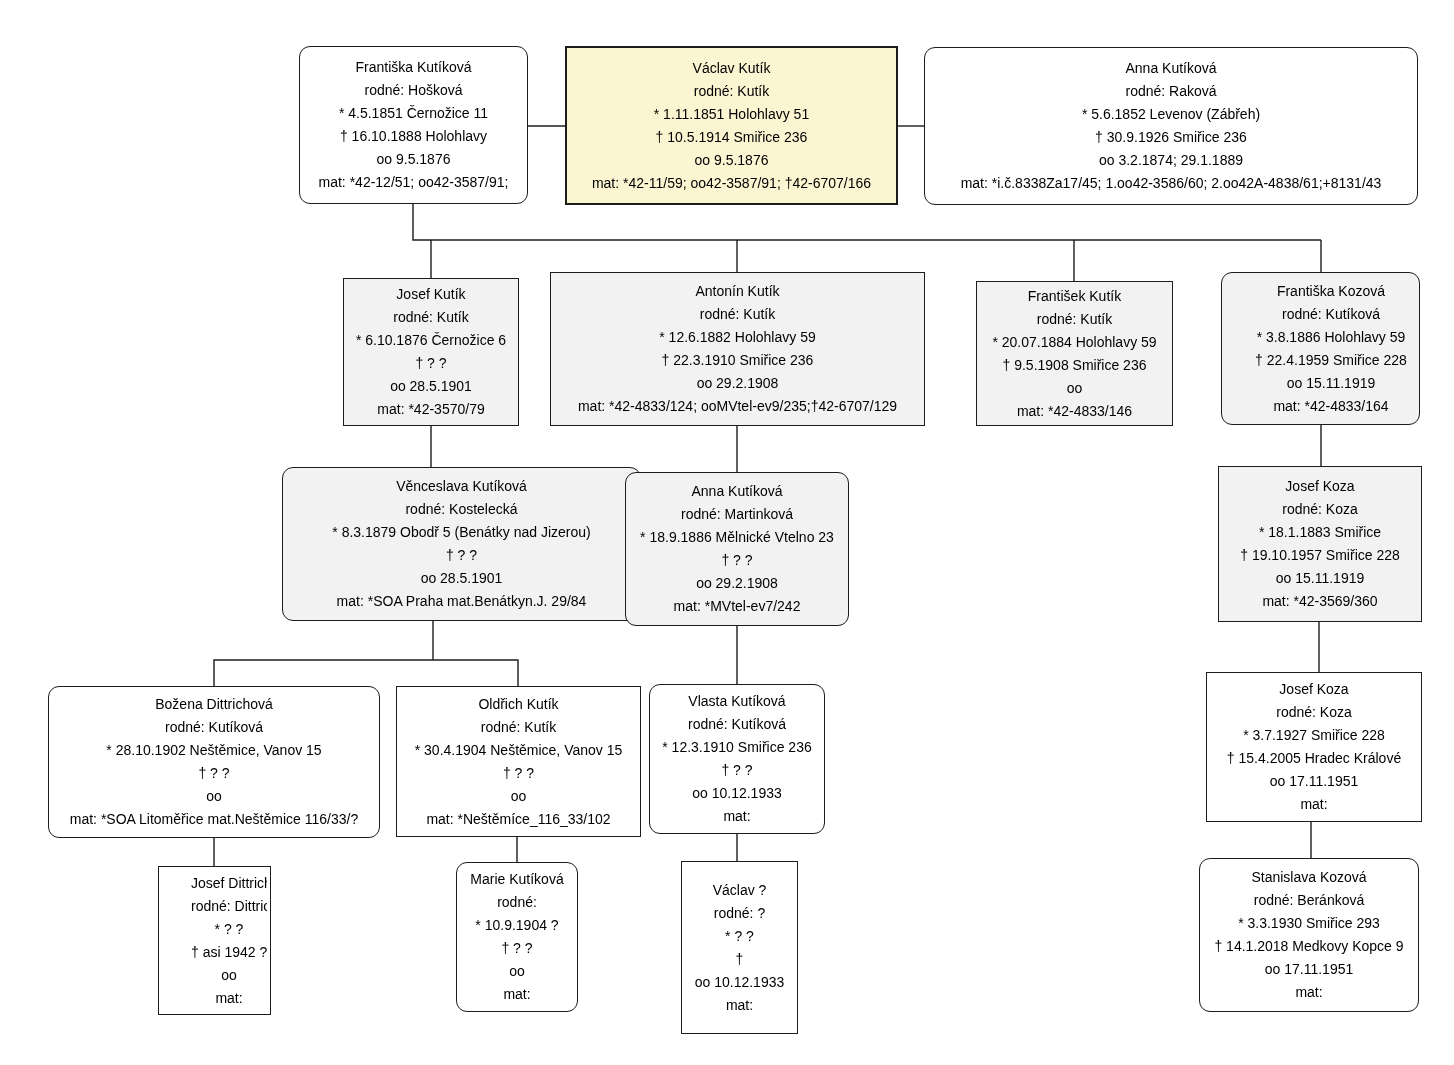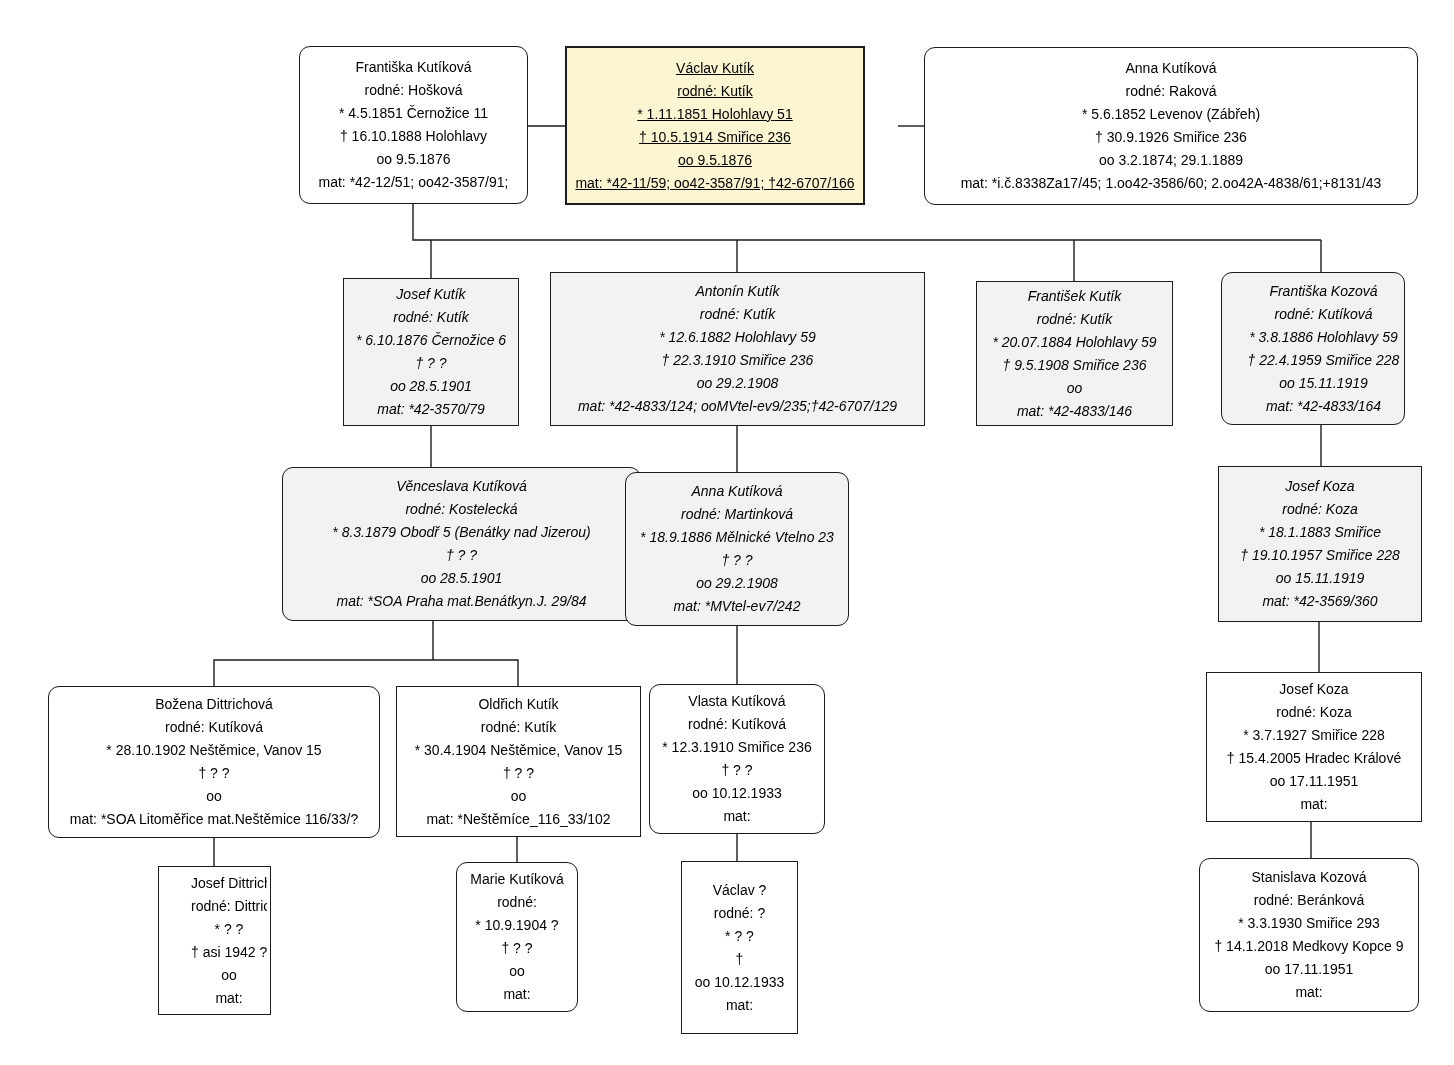--- a/index.html
+++ b/index.html
@@ -23,21 +23,21 @@
     flex-direction:column;
     justify-content:center;
     align-items:center;
     text-align:center;
     font-size:14px;
     line-height:23px;
     padding:2px 3px;
   }
   .pbox .line{white-space:nowrap;width:100%;overflow:hidden;}
   .rounded{border-radius:11px;}
-  .gray{background:#f2f2f2;font-style:italic;}
+  .gray{background:#f2f2f2;}
   .yellow{background:#fbf5d1;border-width:2px;}
 </style>
 </head>
 <body>
 
 <div id="canvas">
 
   <svg id="wires" width="1454" height="1065">
     <g stroke="#1c1c1c" stroke-width="1.4" fill="none">
 
@@ -68,21 +68,21 @@
 
   <div class="pbox rounded" style="left:291px;top:46px;width:229px;height:158px;">
     <div class="line">Františka Kutíková</div>
     <div class="line">rodné: Hošková</div>
     <div class="line">* 4.5.1851 Černožice 11</div>
     <div class="line">† 16.10.1888 Holohlavy</div>
     <div class="line">oo 9.5.1876</div>
     <div class="line">mat: *42-12/51; oo42-3587/91;</div>
   </div>
 
-  <div class="pbox yellow" style="left:557px;top:46px;width:300px;height:159px;text-decoration:underline;">
+  <div class="pbox yellow" style="left:557px;top:46px;width:333px;height:159px;">
     <div class="line">Václav Kutík</div>
     <div class="line">rodné: Kutík</div>
     <div class="line">* 1.11.1851 Holohlavy 51</div>
     <div class="line">† 10.5.1914 Smiřice 236</div>
     <div class="line">oo 9.5.1876</div>
     <div class="line">mat: *42-11/59; oo42-3587/91; †42-6707/166</div>
   </div>
 
   <div class="pbox rounded" style="left:916px;top:47px;width:494px;height:158px;">
     <div class="line">Anna Kutíková</div>
@@ -113,21 +113,21 @@
 
   <div class="pbox gray" style="left:968px;top:281px;width:197px;height:145px;">
     <div class="line">František Kutík</div>
     <div class="line">rodné: Kutík</div>
     <div class="line">* 20.07.1884 Holohlavy 59</div>
     <div class="line">† 9.5.1908 Smiřice 236</div>
     <div class="line">oo</div>
     <div class="line">mat: *42-4833/146</div>
   </div>
 
-  <div class="pbox gray rounded" style="left:1213px;top:272px;width:184px;height:153px;padding-left:24px;">
+  <div class="pbox gray rounded" style="left:1213px;top:272px;width:199px;height:153px;padding-left:24px;">
     <div class="line">Františka Kozová</div>
     <div class="line">rodné: Kutíková</div>
     <div class="line">* 3.8.1886 Holohlavy 59</div>
     <div class="line">† 22.4.1959 Smiřice 228</div>
     <div class="line">oo 15.11.1919</div>
     <div class="line">mat: *42-4833/164</div>
   </div>
 
   <div class="pbox gray rounded" style="left:274px;top:467px;width:359px;height:154px;">
     <div class="line">Věnceslava Kutíková</div>

